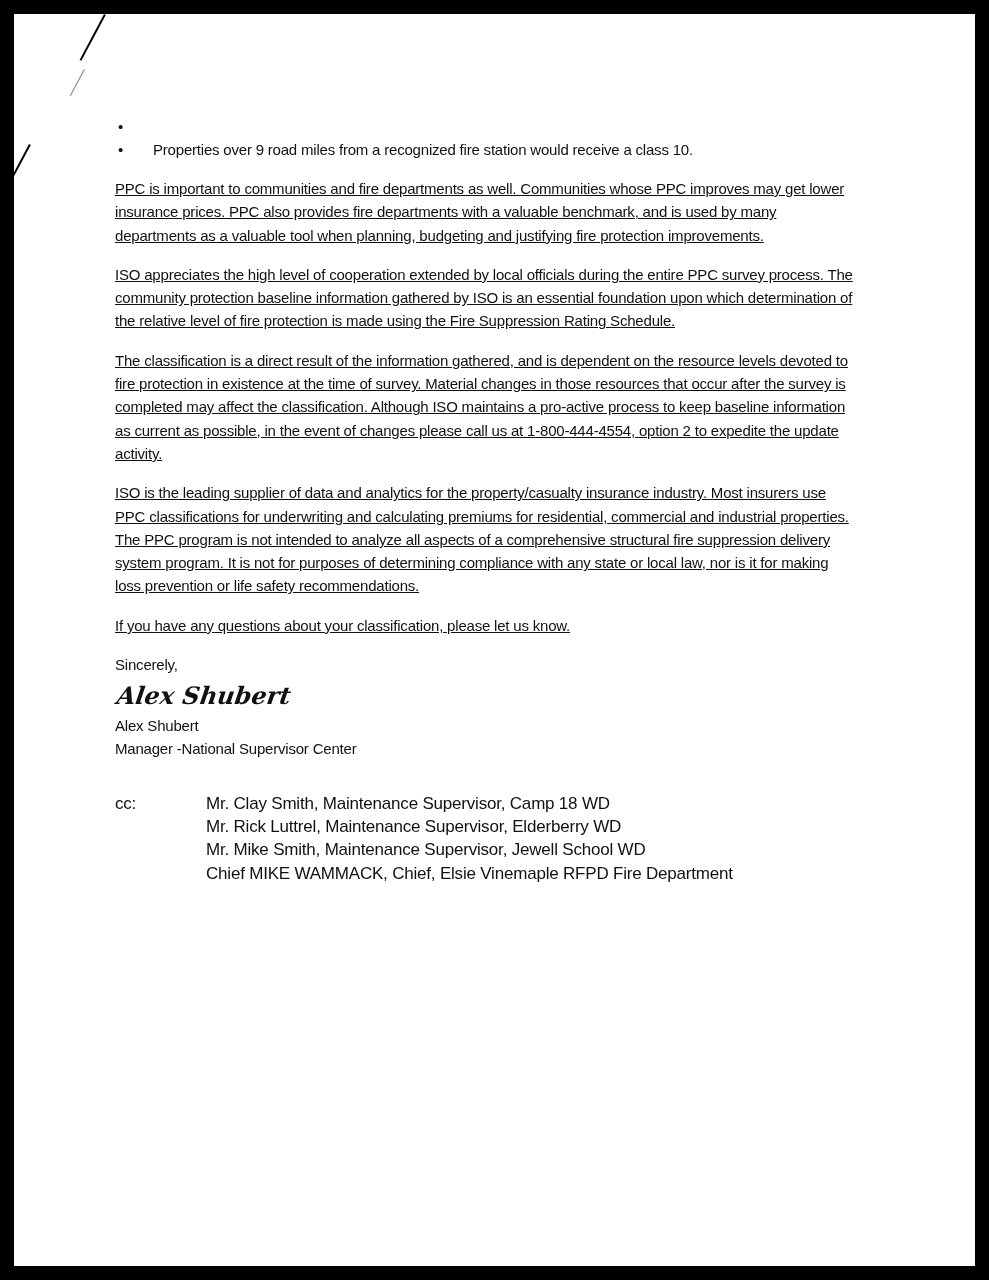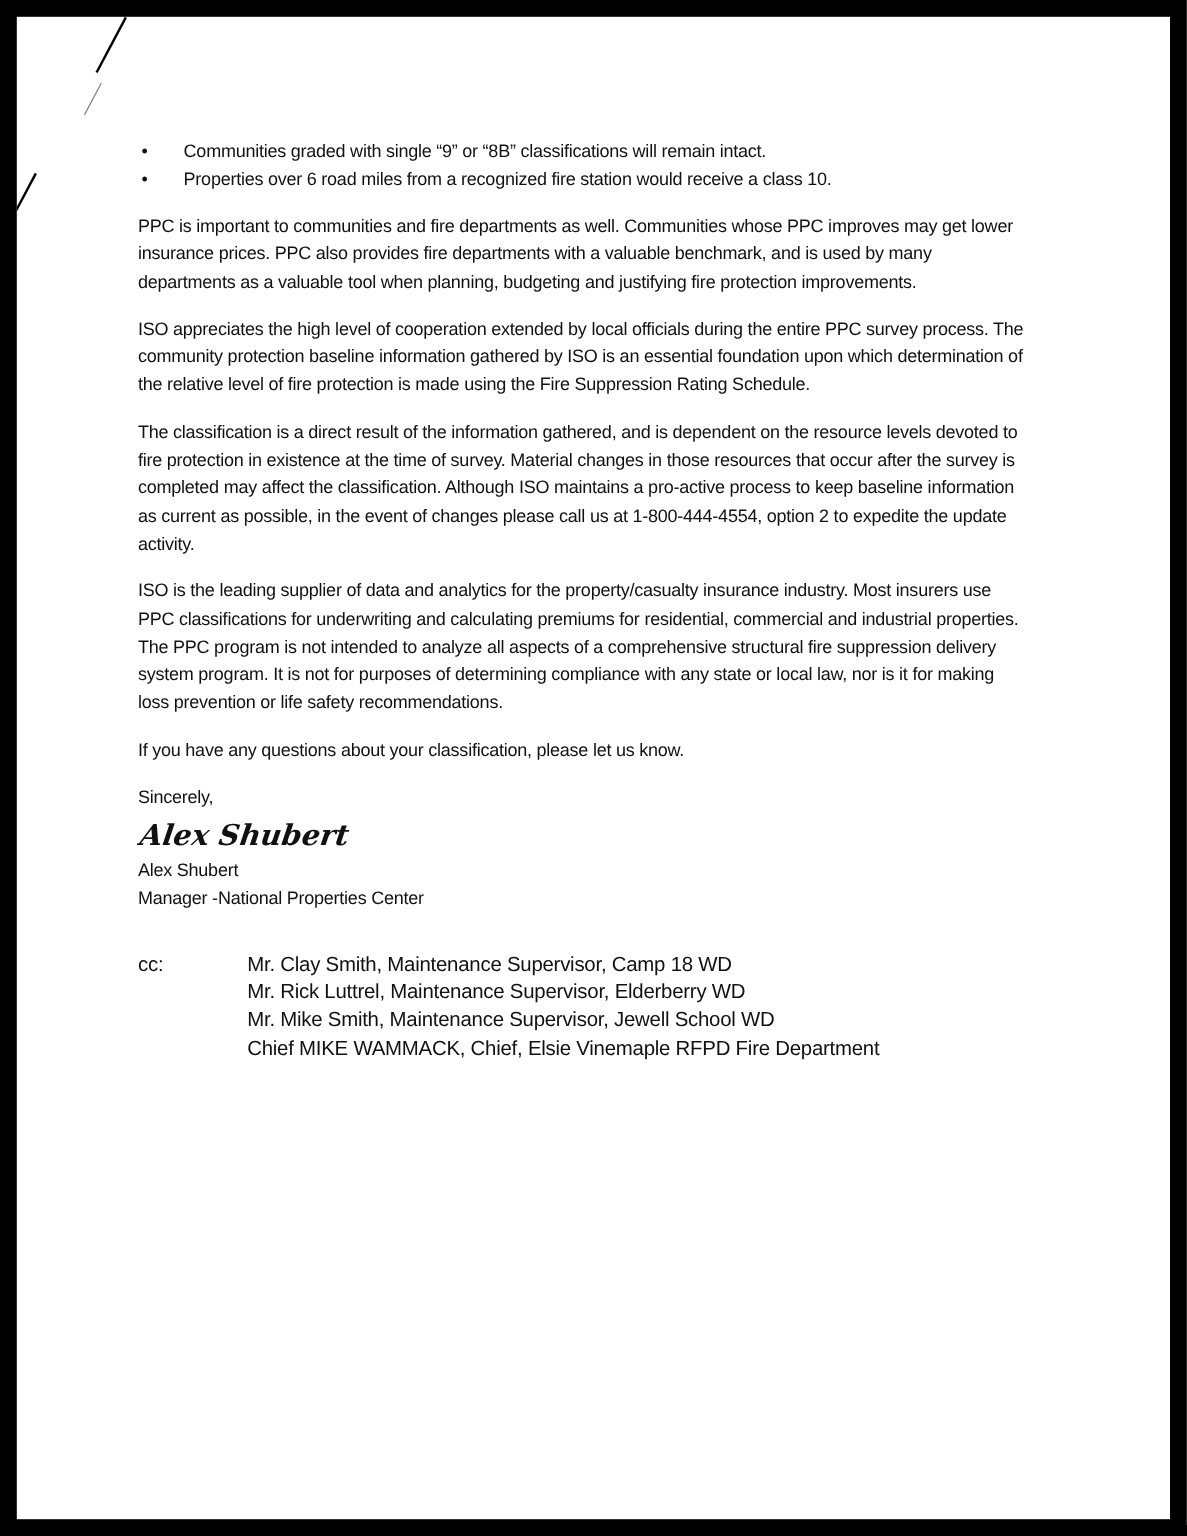--- a/index.html
+++ b/index.html
@@ -2,55 +2,55 @@
 <html><head>
 <meta charset="utf-8">
 <style>
   html, body { margin:0; padding:0; }
   body { width:989px; height:1280px; background:#000; position:relative; overflow:hidden; }
   .page { position:absolute; left:14px; top:14px; width:961px; height:1252px; background:#fff; overflow:hidden; }
   .content { position:absolute; left:101px; top:101px; width:740px; font-family:"Liberation Sans", sans-serif; font-size:15px; color:#111; letter-spacing:-0.2px; }
   .bullets { margin:0 0 16px 0; padding:0; list-style:none; }
   .bullets li { position:relative; padding-left:38px; line-height:23px; height:23px; white-space:nowrap; }
   .bullets li .dot { position:absolute; left:3px; top:0; }
-  p { margin:0 0 16px 0; line-height:23.3px; }
+  p { margin:0 0 16px 0; line-height:23.3px;text-decoration:underline; }
   .closing { margin-top:13px; line-height:23px; }
   .sig { font-family:"DejaVu Serif", serif; font-style:italic; font-weight:bold; font-size:24px; line-height:32px; margin:4px 0 2px 2px; letter-spacing:0px; transform:skewX(-8deg); display:inline-block; }
   .name-block div { line-height:23px; }
   .cc { position:relative; margin-top:32px; font-size:17px; }
   .cc-label { position:absolute; left:0; top:0; line-height:23px; }
   .cc-list { margin-left:91px; }
   .cc-list div { line-height:23.2px; white-space:nowrap; }
   .scratch { position:absolute; background:#000; transform-origin:0 0; }
 </style>
 </head>
 <body>
 
 <div class="page">
   <div class="scratch" style="left:90px; top:0px; width:1.5px; height:52px; transform:rotate(28deg);"></div>
   <div class="scratch" style="left:70px; top:55px; width:1px; height:30px; transform:rotate(28deg); opacity:0.5;"></div>
   <div class="scratch" style="left:15px; top:130px; width:1.5px; height:35px; transform:rotate(28deg);"></div>
 
   <div class="content">
     <ul class="bullets">
-      <li><span class="dot">•</span><span>Communities graded with single “9” or “8B” classifications will remain intact.</span></li>
-      <li><span class="dot">•</span><span>Properties over 6 road miles from a recognized fire station would receive a class 10.</span></li>
+      <li><span class="dot">•</span></li>
+      <li><span class="dot">•</span><span>Properties over 9 road miles from a recognized fire station would receive a class 10.</span></li>
     </ul>
 
     <p>PPC is important to communities and fire departments as well. Communities whose PPC improves may get lower insurance prices. PPC also provides fire departments with a valuable benchmark, and is used by many departments as a valuable tool when planning, budgeting and justifying fire protection improvements.</p>
     <p>ISO appreciates the high level of cooperation extended by local officials during the entire PPC survey process. The community protection baseline information gathered by ISO is an essential foundation upon which determination of the relative level of fire protection is made using the Fire Suppression Rating Schedule.</p>
     <p>The classification is a direct result of the information gathered, and is dependent on the resource levels devoted to fire protection in existence at the time of survey. Material changes in those resources that occur after the survey is completed may affect the classification. Although ISO maintains a pro-active process to keep baseline information as current as possible, in the event of changes please call us at 1-800-444-4554, option 2 to expedite the update activity.</p>
     <p>ISO is the leading supplier of data and analytics for the property/casualty insurance industry.  Most insurers use PPC classifications for underwriting and calculating premiums for residential, commercial and industrial properties. The PPC program is not intended to analyze all aspects of a comprehensive structural fire suppression delivery system program. It is not for purposes of determining compliance with any state or local law, nor is it for making loss prevention or life safety recommendations.</p>
     <p>If you have any questions about your classification, please let us know.</p>
 
     <div class="closing">Sincerely,</div>
     <div><span class="sig">Alex Shubert</span></div>
     <div class="name-block">
       <div>Alex Shubert</div>
-      <div>Manager -National Properties Center</div>
+      <div>Manager -National Supervisor Center</div>
     </div>
 
     <div class="cc">
       <div class="cc-label">cc:</div>
       <div class="cc-list">
         <div>Mr. Clay Smith, Maintenance Supervisor, Camp 18 WD</div>
         <div>Mr. Rick Luttrel, Maintenance Supervisor, Elderberry WD</div>
         <div>Mr. Mike Smith, Maintenance Supervisor, Jewell School WD</div>
         <div>Chief MIKE WAMMACK, Chief, Elsie Vinemaple RFPD Fire Department</div>
       </div>

